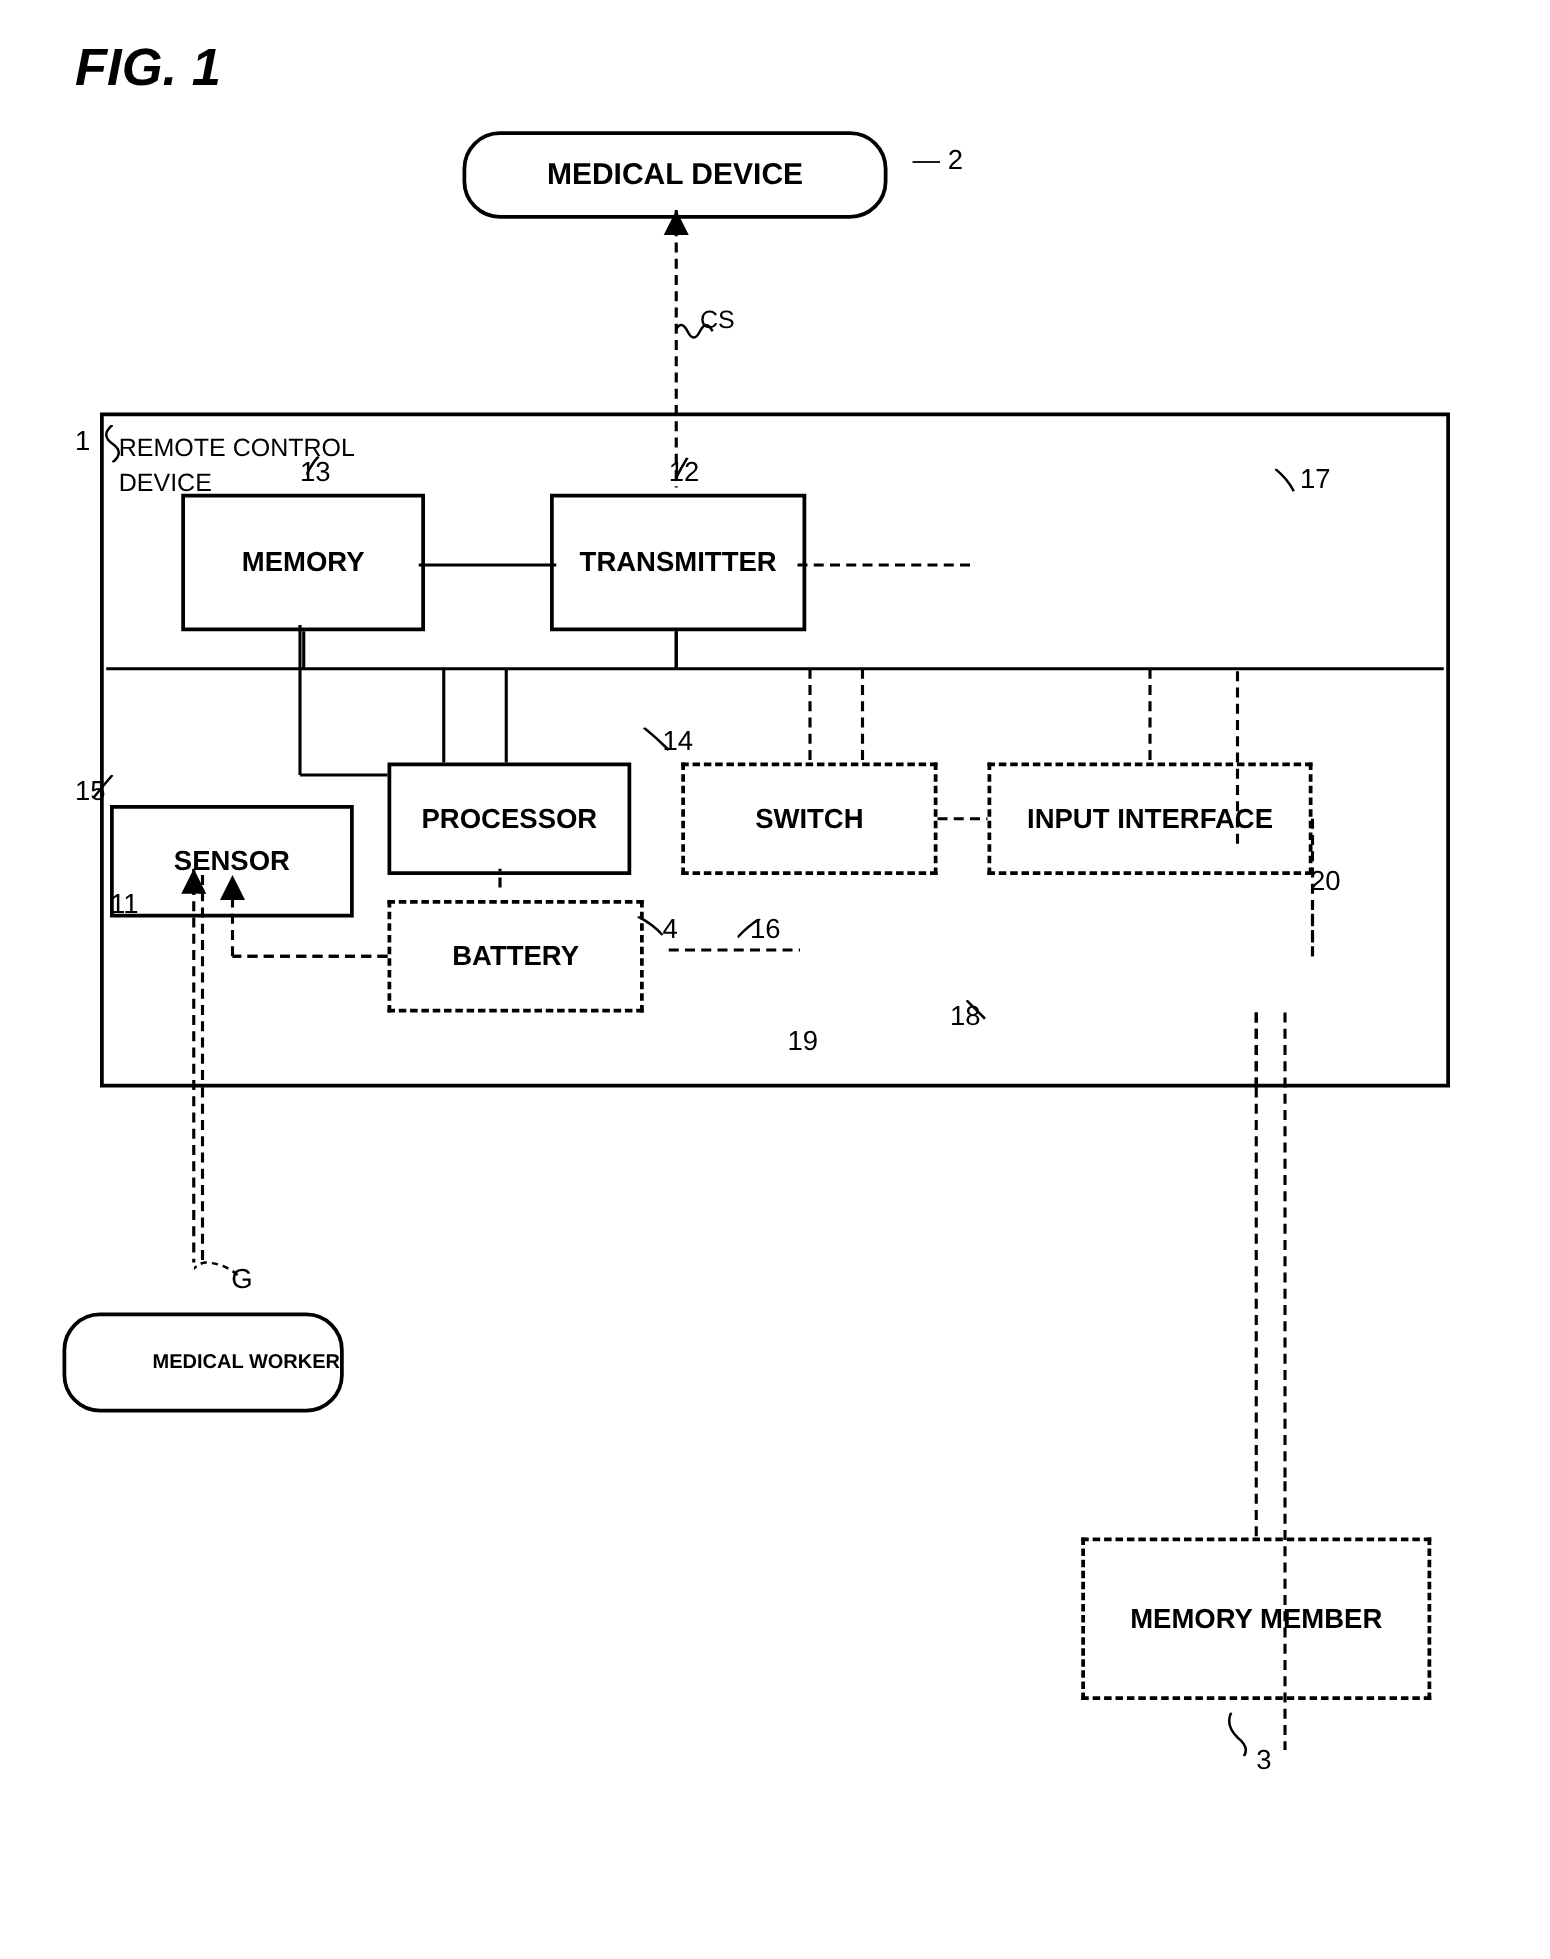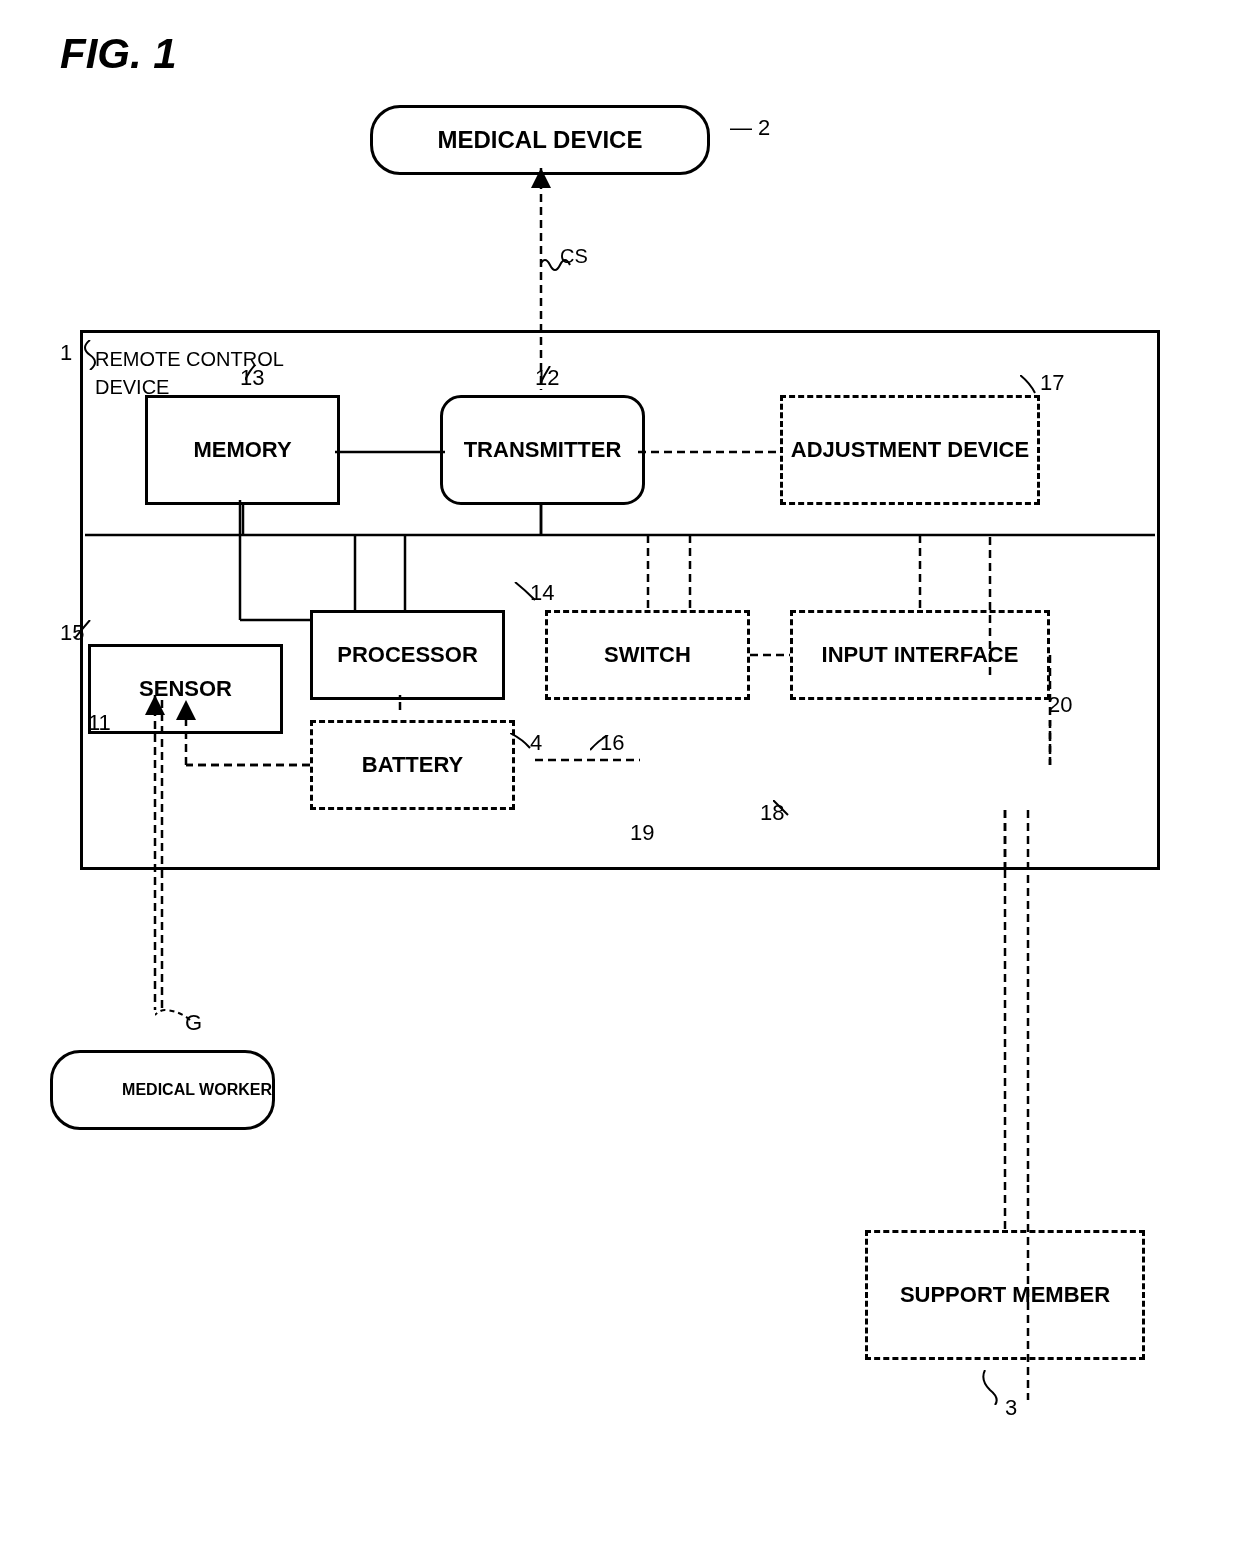--- a/index.html
+++ b/index.html
@@ -162,32 +162,29 @@
 
   <div class="box box-solid" style="left:145px; top:395px; width:195px; height:110px;">
     <span>MEMORY</span>
   </div>
 
   <div class="ref-num" style="left:240px; top:365px;">13</div>
   <svg style="position:absolute;left:245px;top:365px;width:30px;height:20px;">
     <path d="M0,15 Q5,5 10,0" stroke="#000" stroke-width="2" fill="none"></path>
   </svg>
 
-  <div class="box box-solid" style="left:440px; top:395px; width:205px; height:110px;border-radius:21px;">
+  <div class="box box-solid" style="left:440px; top:395px; width:205px; height:110px;">
     <span>TRANSMITTER</span>
   </div>
 
   <div class="ref-num" style="left:535px; top:365px;">12</div>
   <svg style="position:absolute;left:540px;top:366px;width:30px;height:20px;">
     <path d="M0,18 Q5,8 10,0" stroke="#000" stroke-width="2" fill="none"></path>
   </svg>
 
-  <div class="box box-dashed" style="left:780px; top:395px; width:260px; height:110px;">
-    <span>ADJUSTMENT DEVICE</span>
-  </div>
 
   <div class="ref-num" style="left:1040px; top:370px;">17</div>
   <svg style="position:absolute;left:1020px;top:375px;width:30px;height:20px;">
     <path d="M15,18 Q10,8 0,0" stroke="#000" stroke-width="2" fill="none"></path>
   </svg>
 
   <div class="box box-solid" style="left:88px; top:644px; width:195px; height:90px;">
     <span>SENSOR</span>
   </div>
 
@@ -244,21 +241,21 @@
   </div>
   <svg style="position:absolute;left:155px;top:1005px;width:50px;height:20px;">
     <path d="M35,15 Q25,6 10,5 Q5,5 0,10" stroke="#000" stroke-width="2" fill="none" stroke-dasharray="5,4"></path>
   </svg>
 
   <div class="box box-rounded" style="left:50px; top:1050px; width:225px; height:80px; font-size:16px;justify-content:flex-end;">
     <span>MEDICAL WORKER</span>
   </div>
 
   <div class="box box-dashed" style="left:865px; top:1230px; width:280px; height:130px; font-size:22px;">
-    <span>SUPPORT MEMBER</span>
+    <span>MEMORY MEMBER</span>
   </div>
 
   <div class="ref-num" style="left:1005px; top:1395px;">3</div>
   <svg style="position:absolute;left:970px;top:1370px;width:50px;height:35px;">
     <path d="M15,0 Q10,10 20,20 Q30,28 25,35" stroke="#000" stroke-width="2" fill="none"></path>
   </svg>
 
   <svg class="svg-overlay">
 
     <line x1="1005" y1="810" x2="1005" y2="870" stroke="#000" stroke-width="2.5" stroke-dasharray="8,5"></line>

